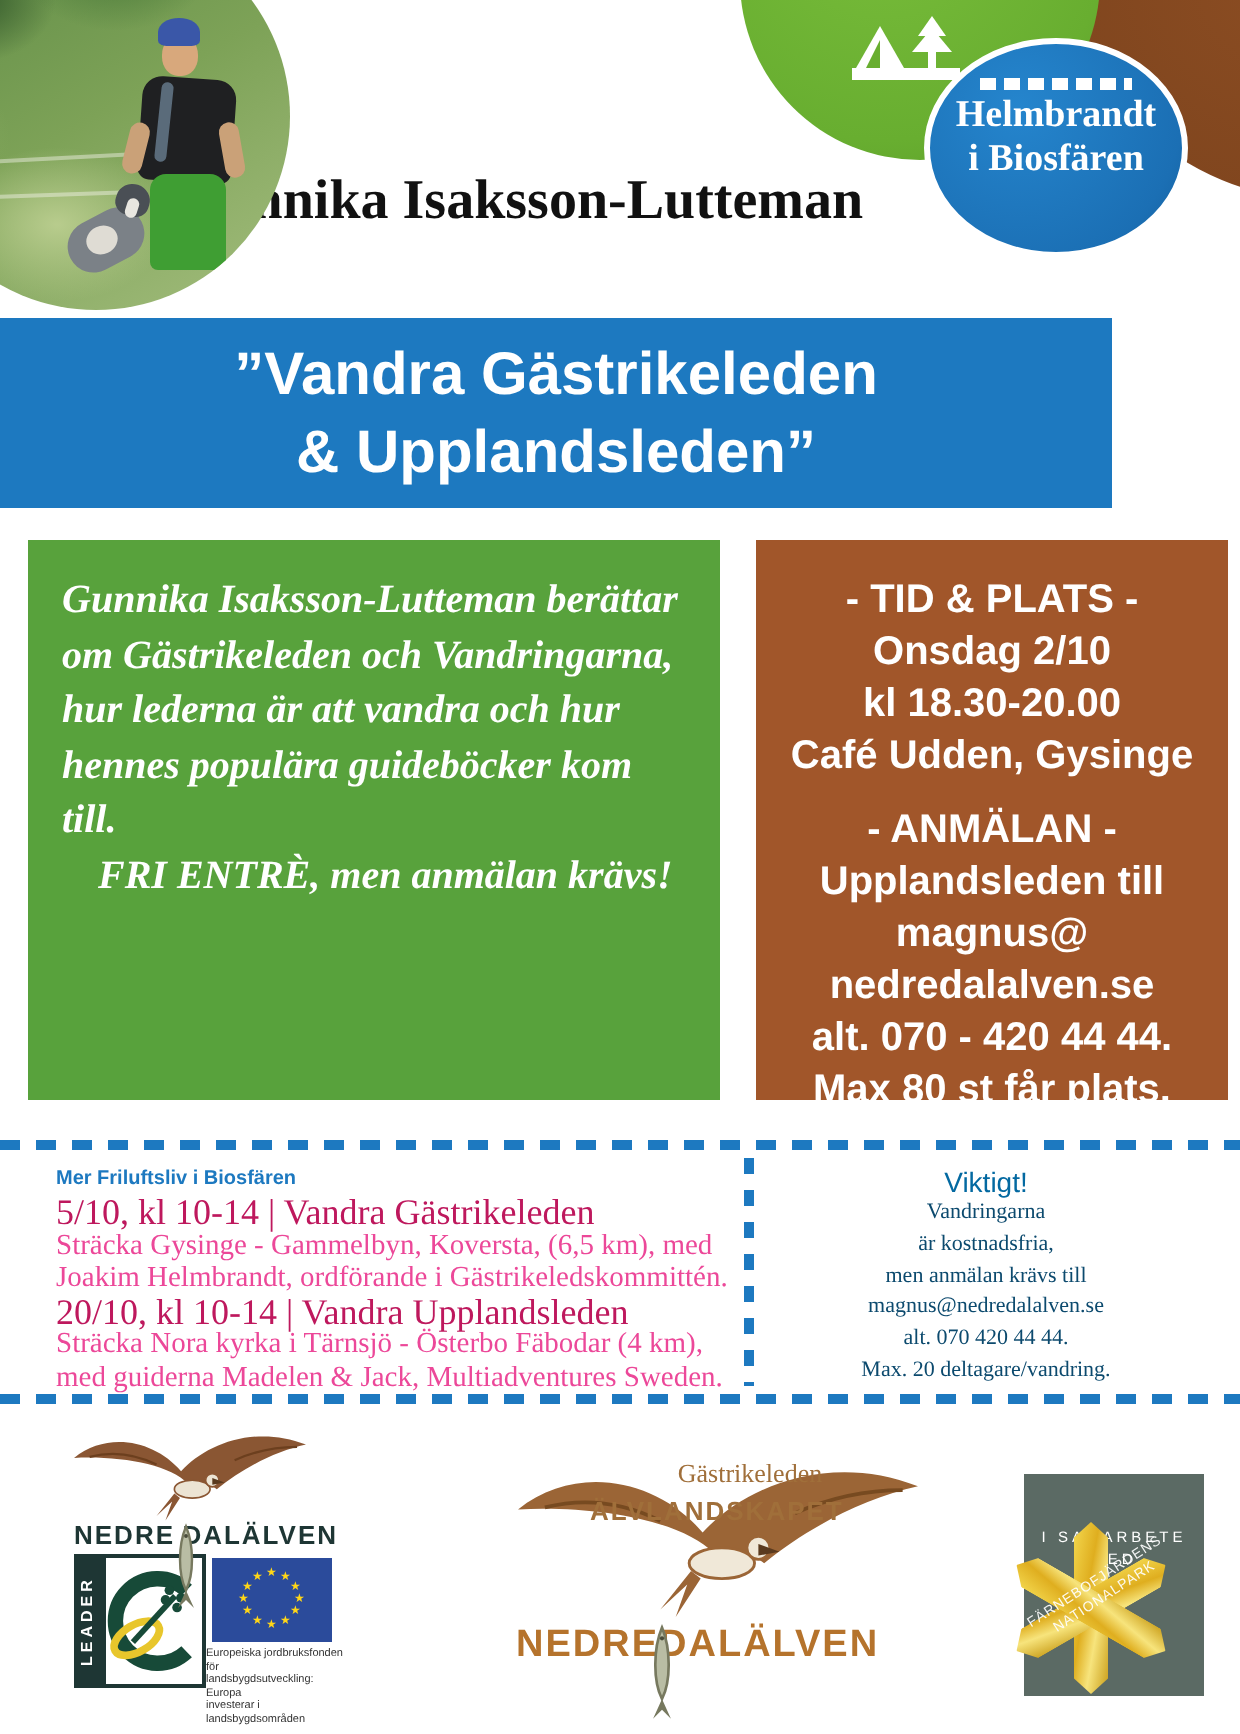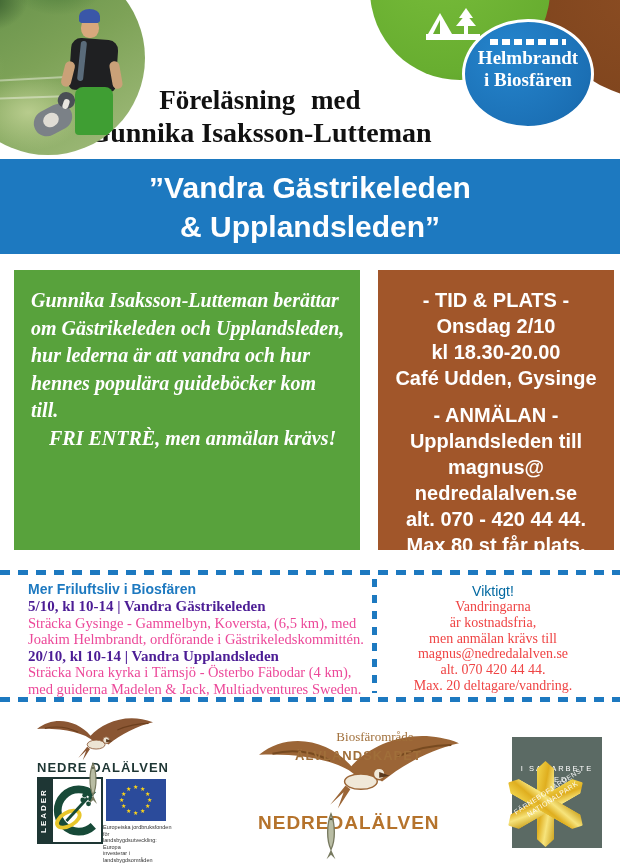--- a/index.html
+++ b/index.html
@@ -46,46 +46,46 @@
   .blue-circle .b1,.blue-circle .b2{font-family:"Liberation Serif",serif;font-weight:bold;
     color:#ffffff;font-size:19px;line-height:22px;}
 
   
   .headline{position:absolute;left:0;top:84px;width:520px;text-align:center;z-index:2;
     font-family:"Liberation Serif",serif;font-weight:bold;color:#111;}
   .headline .h1{font-size:27px;line-height:32px;word-spacing:9px;}
   .headline .h2{font-size:28px;line-height:33px;}
 
   
-  .banner{position:absolute;left:0;top:159px;width:620px;height:95px;background:#1d79c0;
+  .banner{position:absolute;left:0;top:159px;width:556px;height:95px;background:#1d79c0;
     color:#ffffff;text-align:center;font-weight:bold;font-size:30px;line-height:39px;padding-top:9px;}
 
   
   .green-box{position:absolute;left:14px;top:270px;width:346px;height:280px;background:#58a23c;
     color:#ffffff;font-family:"Liberation Serif",serif;font-style:italic;font-weight:bold;
     font-size:20px;line-height:27.5px;padding:17px 14px 0 17px;}
   .green-box p{margin:0;}
   .green-box p.ind{text-indent:18px;}
   .brown-box{position:absolute;left:378px;top:270px;width:236px;height:280px;background:#a1562a;
     color:#ffffff;font-weight:bold;font-size:20px;line-height:26px;text-align:center;padding-top:17px;}
   .brown-box .gap{height:11px;}
 
   
   .dash-top,.dash-bottom{position:absolute;left:0;width:620px;height:5px;
     background:repeating-linear-gradient(90deg,#1d79c0 0 10px,transparent 10px 18px);}
   .dash-top{top:570px;} .dash-bottom{top:697px;}
   .dash-mid{position:absolute;left:372px;top:579px;width:5px;height:114px;
     background:repeating-linear-gradient(180deg,#1d79c0 0 8px,transparent 8px 16px);}
   .program{position:absolute;left:28px;top:581px;width:340px;white-space:nowrap;}
-  .program .ph{color:#1d79c0;font-weight:bold;font-size:14px;line-height:17px;}
-  .program .et{font-family:"Liberation Serif",serif;font-weight:bold;color:#4c1d95;font-size:15px;line-height:16.5px;}
+  .program .ph{color:#1d79c0;font-weight:bold;font-size:10px;line-height:17px;}
+  .program .et{font-family:"Liberation Serif",serif;font-weight:normal;color:#be185d;font-size:18px;line-height:16.5px;}
   .program .el{font-family:"Liberation Serif",serif;color:#ec4899;font-size:14.5px;line-height:16.5px;}
   .important{position:absolute;left:378px;top:583px;width:230px;text-align:center;}
   .important .vh{font-weight:normal;color:#0369a1;font-size:14px;line-height:16px;}
-  .important .vl{font-family:"Liberation Serif",serif;color:#ef4444;font-size:14px;line-height:15.8px;}
+  .important .vl{font-family:"Liberation Serif",serif;color:#0c4a6e;font-size:11px;line-height:15.8px;}
 
   
   .leader-bird{position:absolute;left:32px;top:710px;width:126px;height:58px;}
   .leader-name{position:absolute;left:37px;top:760px;width:132px;display:flex;justify-content:space-between;
     color:#1e3634;font-weight:bold;font-size:13px;letter-spacing:1px;z-index:2;}
   .leader-fish{position:absolute;left:85px;top:758px;width:16px;height:52px;z-index:3;}
   .leader-square{position:absolute;left:37px;top:777px;width:66px;height:67px;border:2px solid #1e3634;background:#fff;}
   .leader-strip{position:absolute;left:0;top:0;width:14px;height:63px;background:#1e3634;color:#fff;
     font-size:8px;letter-spacing:2px;writing-mode:vertical-rl;transform:rotate(180deg);text-align:center;font-weight:bold;}
   .leader-art{position:absolute;left:14px;top:0;width:48px;height:63px;}
@@ -149,31 +149,30 @@
     <div class="ph-arm2"></div>
     <div class="ph-head"></div>
     <div class="ph-bandana"></div>
     <div class="ph-dog-body"></div>
     <div class="ph-dog-chest"></div>
     <div class="ph-dog-head"></div>
     <div class="ph-dog-blaze"></div>
   </div>
 
   <div class="headline">
-    <div class="h1">Föreläsning med</div>
     <div class="h2">Gunnika Isaksson-Lutteman</div>
   </div>
 
   <div class="banner">
     <div>”Vandra Gästrikeleden</div>
     <div>&amp; Upplandsleden”</div>
   </div>
 
   <div class="green-box">
-    <p>Gunnika Isaksson-Lutteman berättar om Gästrikeleden och Upplandsleden, hur lederna är att vandra och hur hennes populära guideböcker kom till.</p>
+    <p>Gunnika Isaksson-Lutteman berättar om Gästrikeleden och Vandringarna, hur lederna är att vandra och hur hennes populära guideböcker kom till.</p>
     <p class="ind">FRI ENTRÈ, men anmälan krävs!</p>
   </div>
 
   <div class="brown-box">
     <div>- TID &amp; PLATS -</div>
     <div>Onsdag 2/10</div>
     <div>kl 18.30-20.00</div>
     <div>Café Udden, Gysinge</div>
     <div class="gap"></div>
     <div>- ANMÄLAN -</div>
@@ -258,21 +257,21 @@
   </div>
 
   <svg class="bio-bird" viewBox="0 0 220 104">
     <path d="M6 34 C36 10 78 18 102 46 C124 22 168 4 214 22 C186 28 156 44 134 62 C126 56 116 54 108 57 C92 40 48 32 6 34 Z" fill="#9b6536"></path>
     <path d="M20 33 C40 28 60 30 80 40 M150 36 C168 28 188 24 206 24" stroke="#774a20" stroke-width="2" fill="none"></path>
     <ellipse cx="112" cy="62" rx="17" ry="8" fill="#f0e8d8" stroke="#9b6536" stroke-width="1.5"></ellipse>
     <circle cx="131" cy="54" r="6" fill="#f0e8d8" stroke="#9b6536" stroke-width="1.5"></circle>
     <path d="M131 52 L142 56 L131 58 Z" fill="#5a3a1e"></path>
     <path d="M96 66 L80 86 L94 73 L88 90 L101 70 Z" fill="#9b6536"></path>
   </svg>
-  <div class="bio-line1">Biosfärområde</div>
+  <div class="bio-line1">Gästrikeleden</div>
   <div class="bio-line2">ÄLVLANDSKAPET</div>
   <div class="bio-name">
     <span>NEDRE</span>
     <span>DALÄLVEN</span>
   </div>
   <svg class="bio-fish" viewBox="0 0 20 56">
     <path d="M10 2 C15 14 15 32 10 42 C5 32 5 14 10 2 Z" fill="#b9bda4" stroke="#77795f" stroke-width="1.5"></path>
     <path d="M10 42 L15 53 L10 48 L5 53 Z" fill="#77795f"></path>
     <circle cx="10" cy="8" r="1.2" fill="#4a4c3a"></circle>
   </svg>

